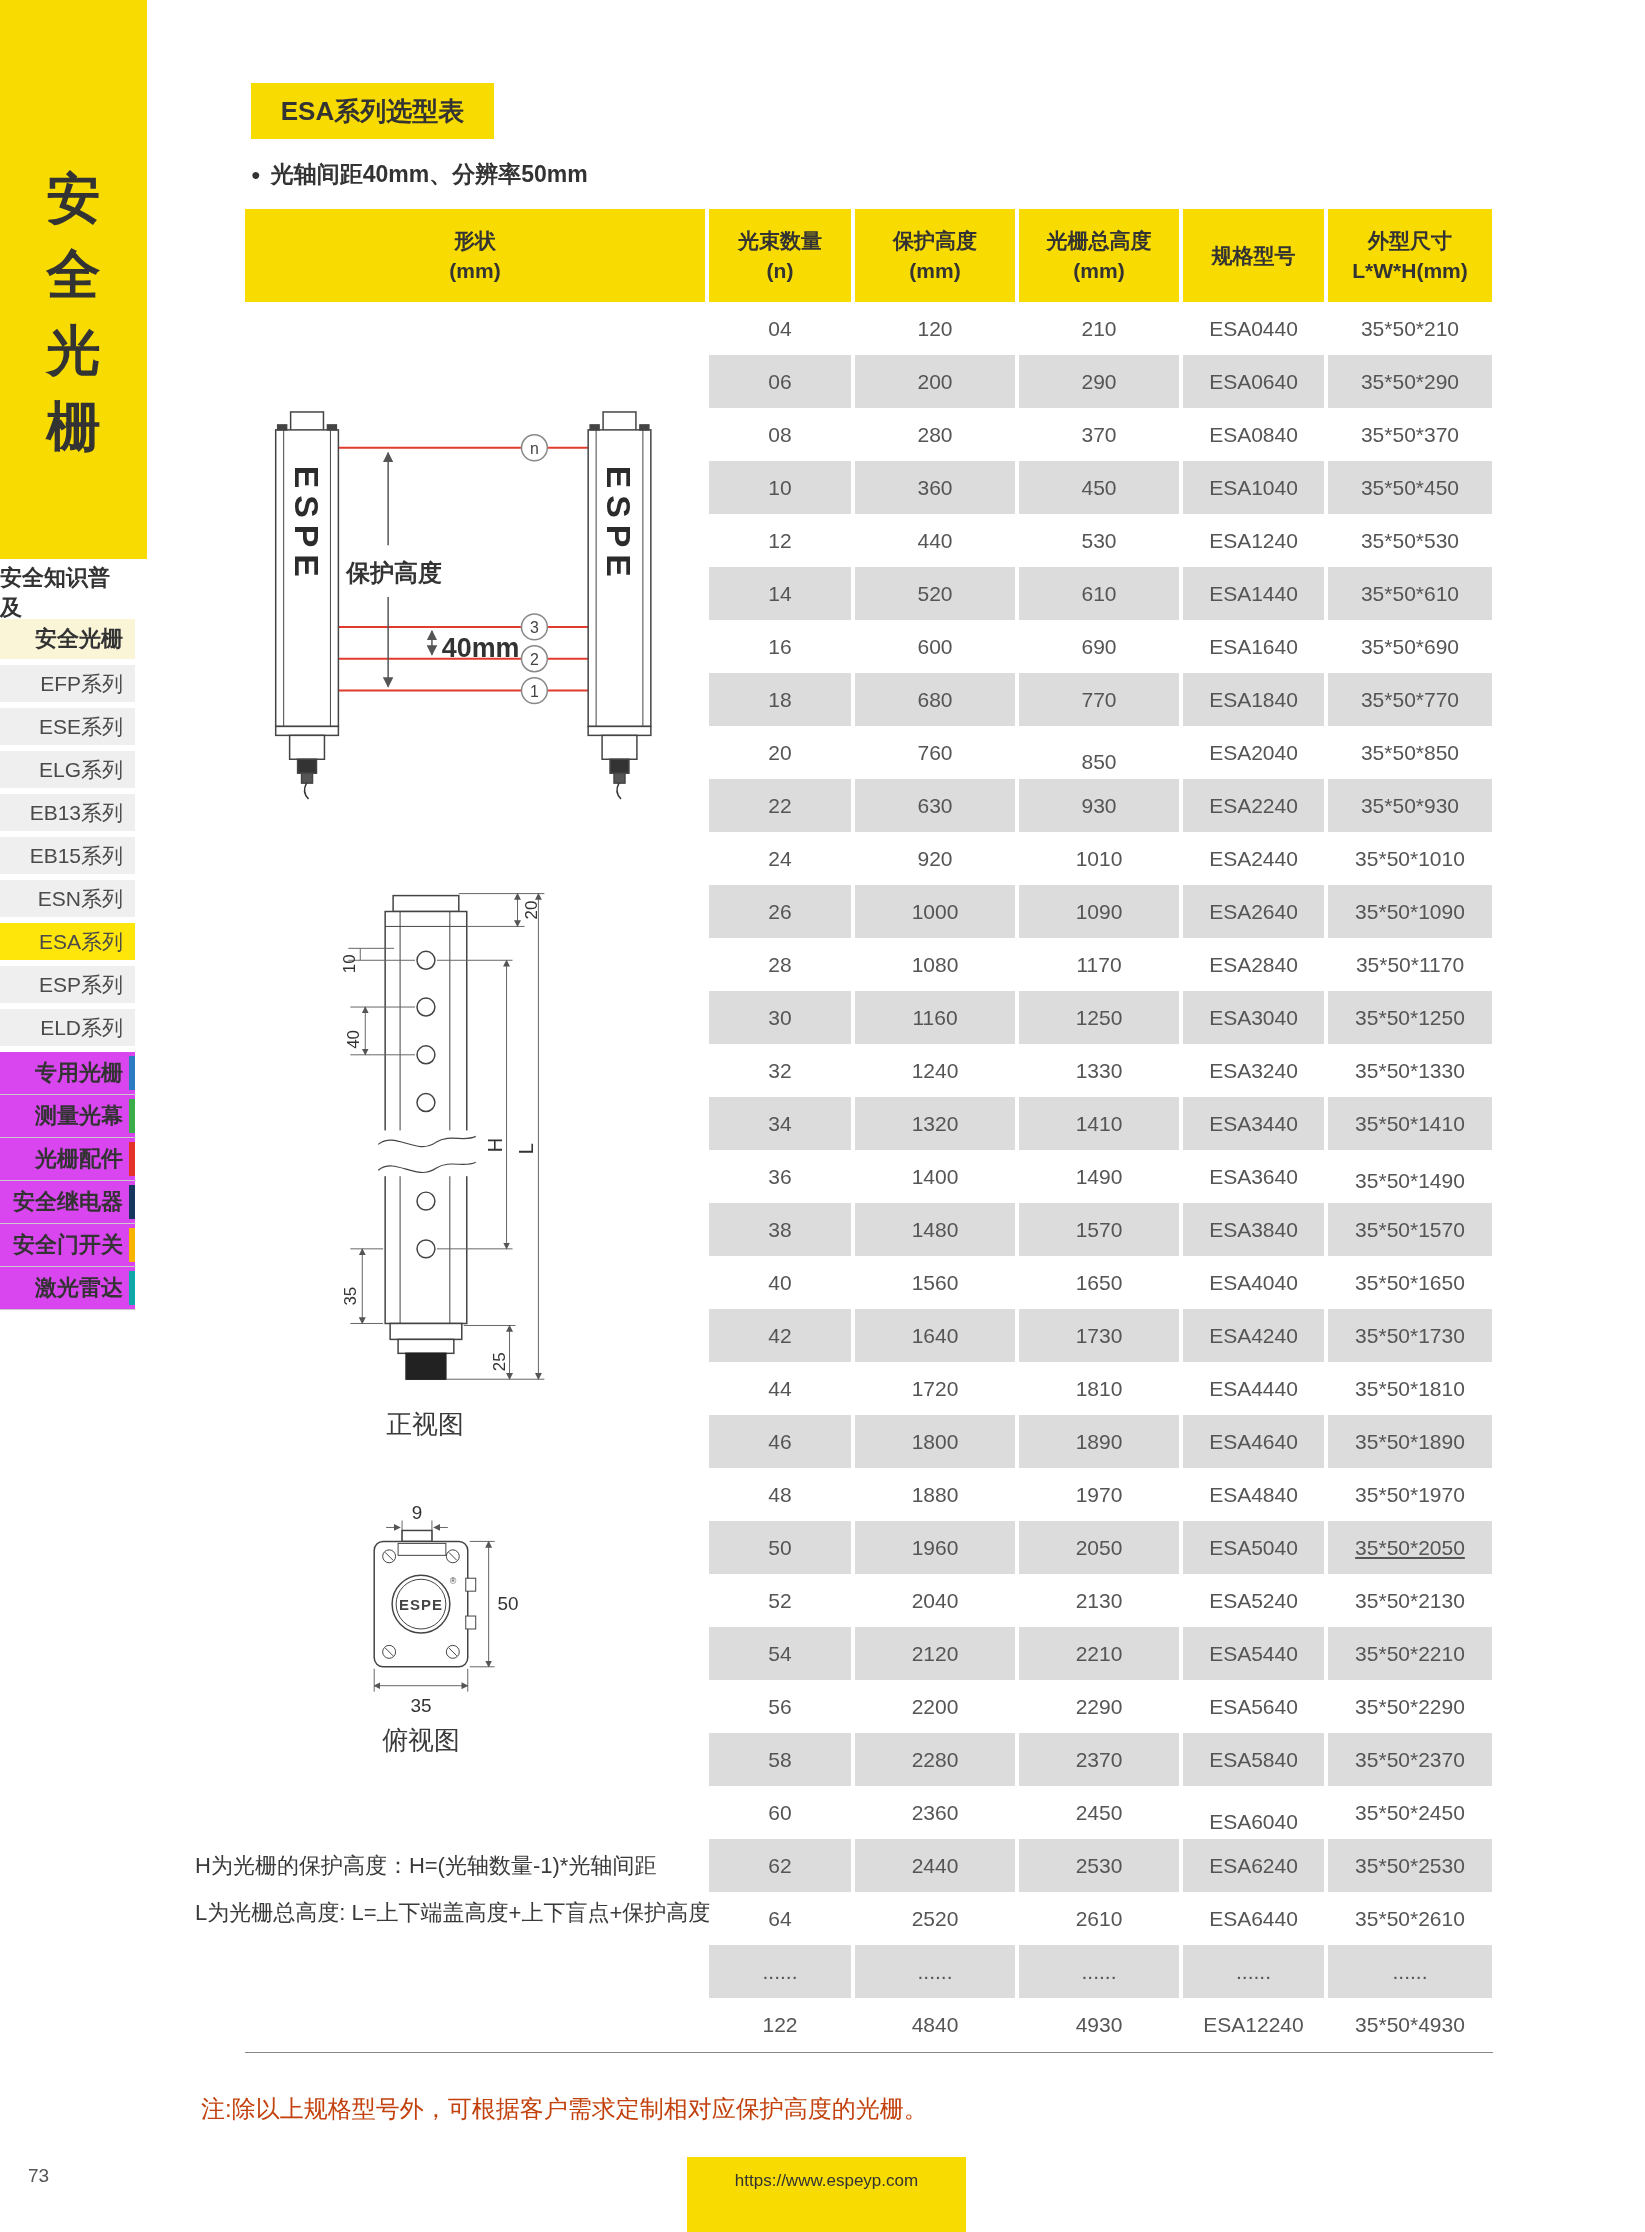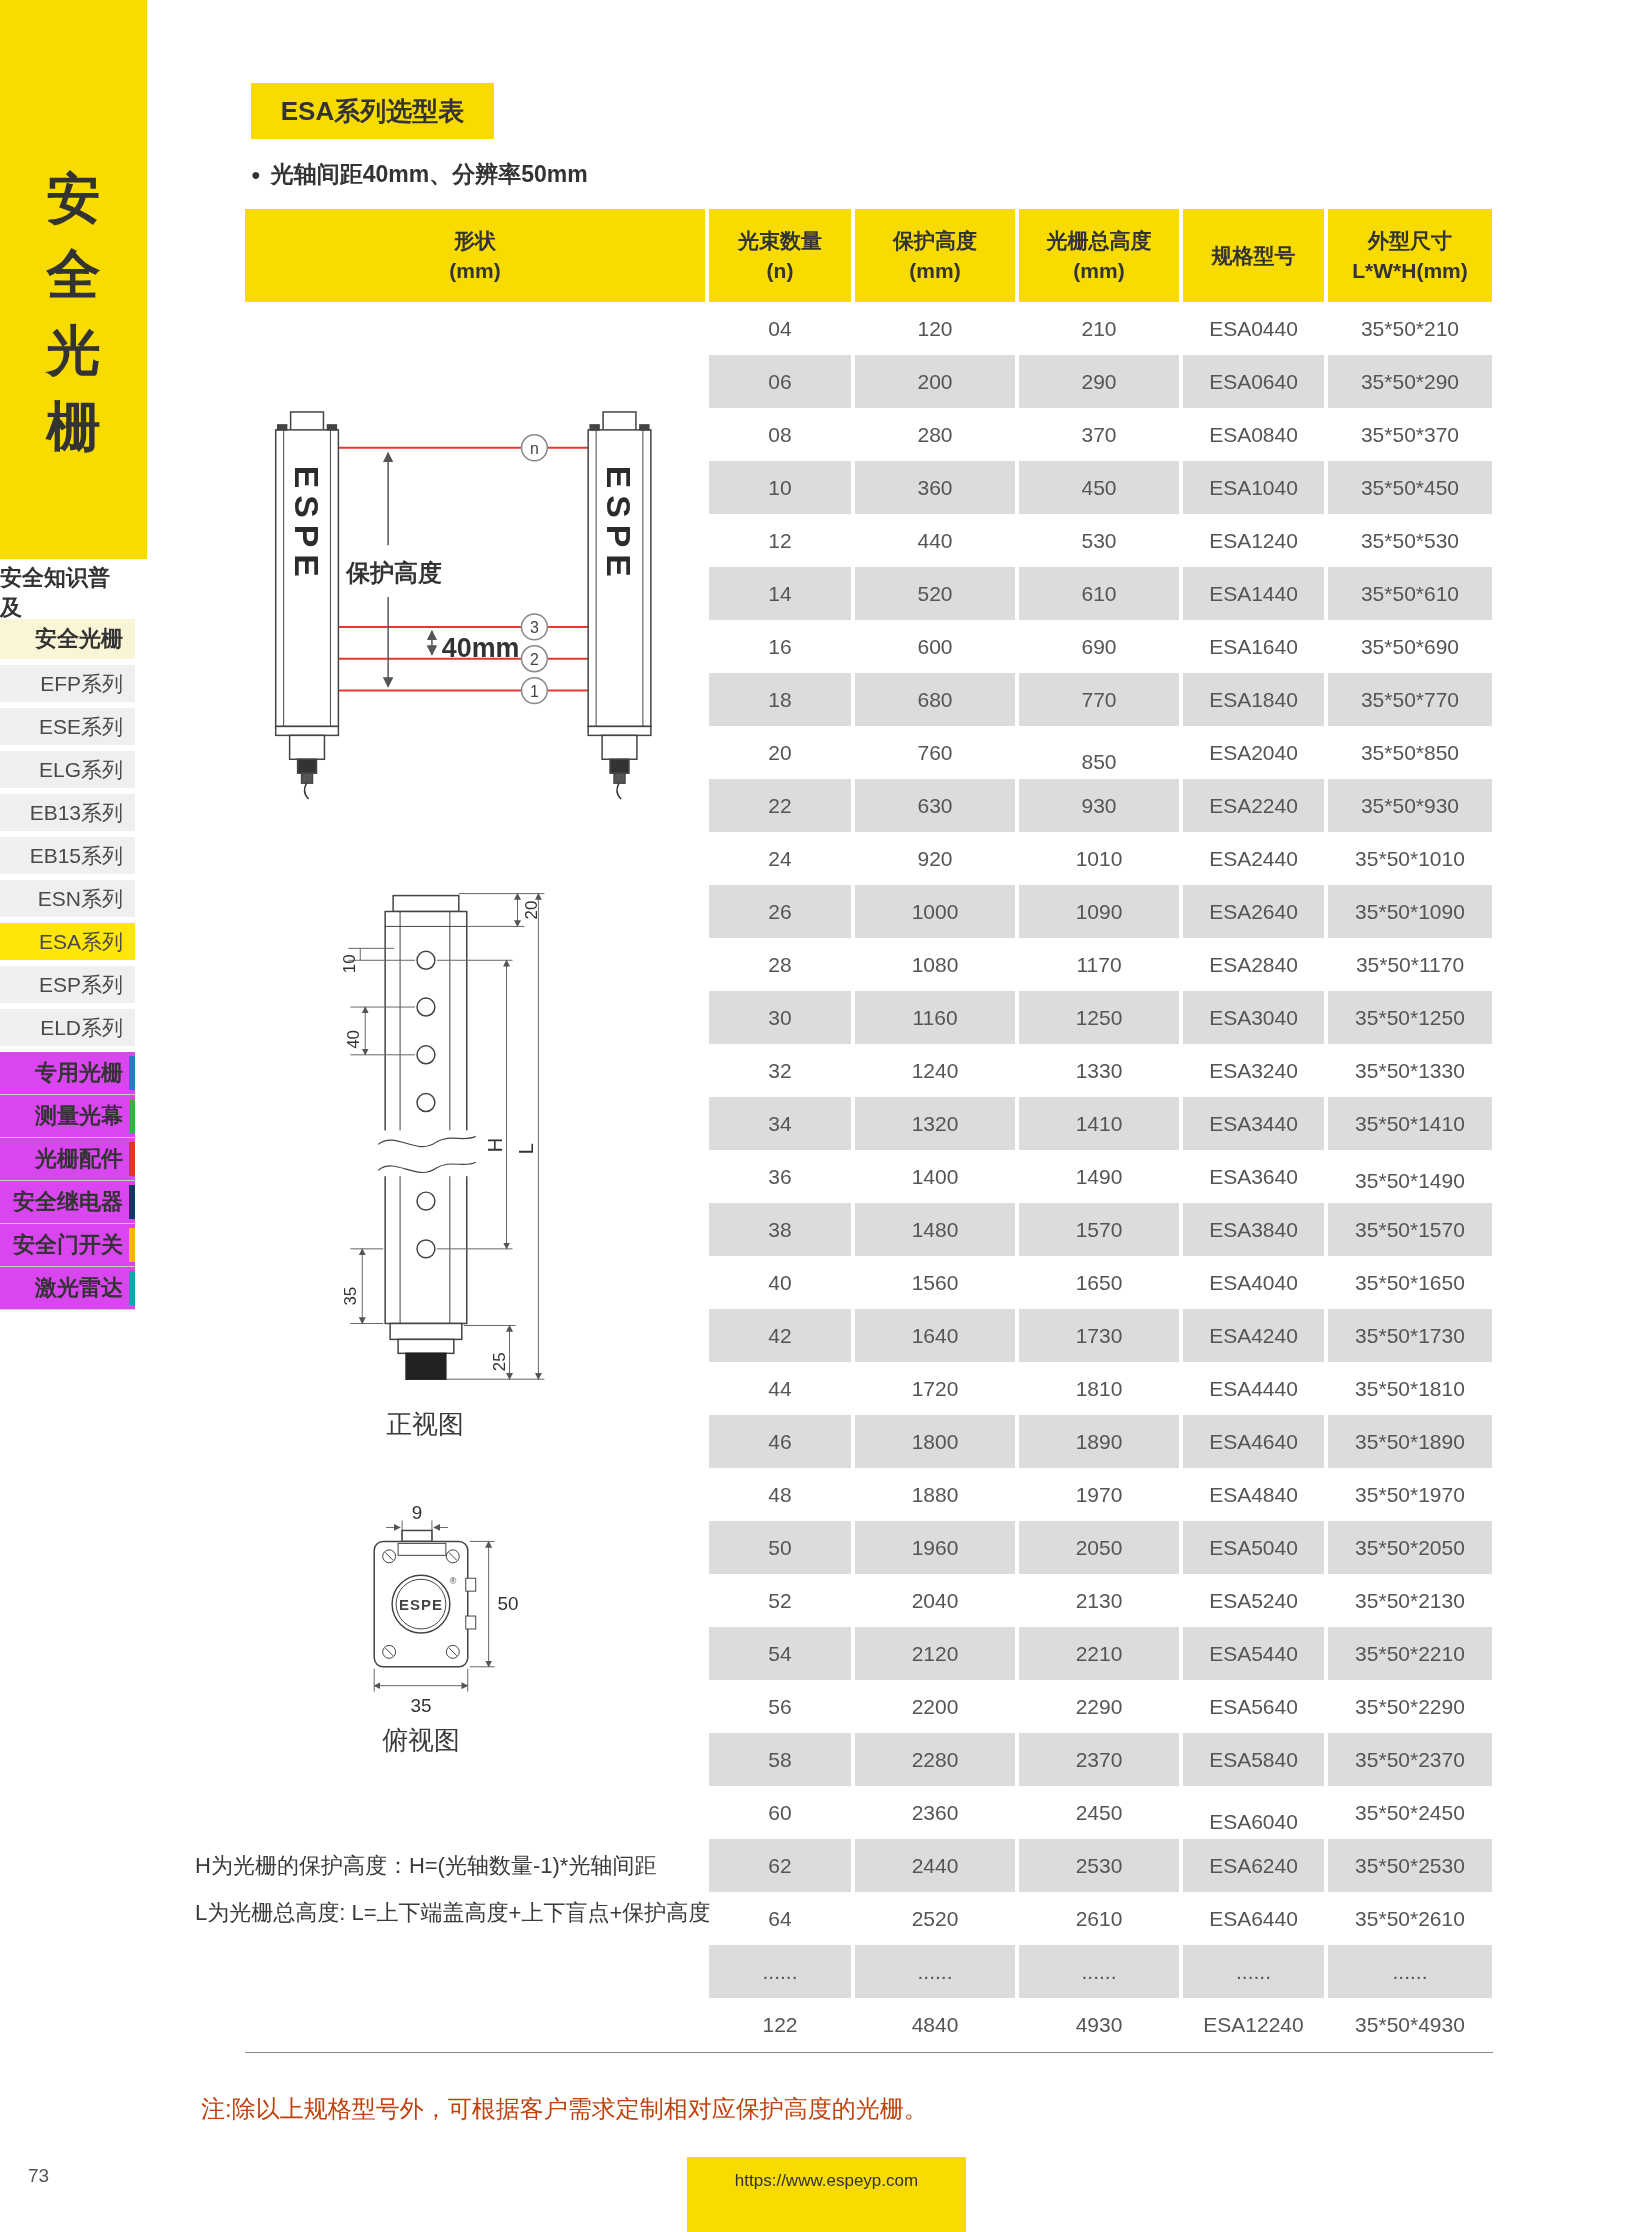--- a/index.html
+++ b/index.html
@@ -262,21 +262,21 @@
     <div class="td gray" style="grid-area: 23 / 6;">35*50*1890</div>
     <div class="td" style="grid-area: 24 / 2;">48</div>
     <div class="td" style="grid-area: 24 / 3;">1880</div>
     <div class="td" style="grid-area: 24 / 4;">1970</div>
     <div class="td" style="grid-area: 24 / 5;">ESA4840</div>
     <div class="td" style="grid-area: 24 / 6;">35*50*1970</div>
     <div class="td gray" style="grid-area: 25 / 2;">50</div>
     <div class="td gray" style="grid-area: 25 / 3;">1960</div>
     <div class="td gray" style="grid-area: 25 / 4;">2050</div>
     <div class="td gray" style="grid-area: 25 / 5;">ESA5040</div>
-    <div class="td gray" style="grid-area: 25 / 6;">35*50*2050</div>
+    <div class="td gray" style="grid-area: 25 / 6; text-decoration: underline;">35*50*2050</div>
     <div class="td" style="grid-area: 26 / 2;">52</div>
     <div class="td" style="grid-area: 26 / 3;">2040</div>
     <div class="td" style="grid-area: 26 / 4;">2130</div>
     <div class="td" style="grid-area: 26 / 5;">ESA5240</div>
     <div class="td" style="grid-area: 26 / 6;">35*50*2130</div>
     <div class="td gray" style="grid-area: 27 / 2;">54</div>
     <div class="td gray" style="grid-area: 27 / 3;">2120</div>
     <div class="td gray" style="grid-area: 27 / 4;">2210</div>
     <div class="td gray" style="grid-area: 27 / 5;">ESA5440</div>
     <div class="td gray" style="grid-area: 27 / 6;">35*50*2210</div>

